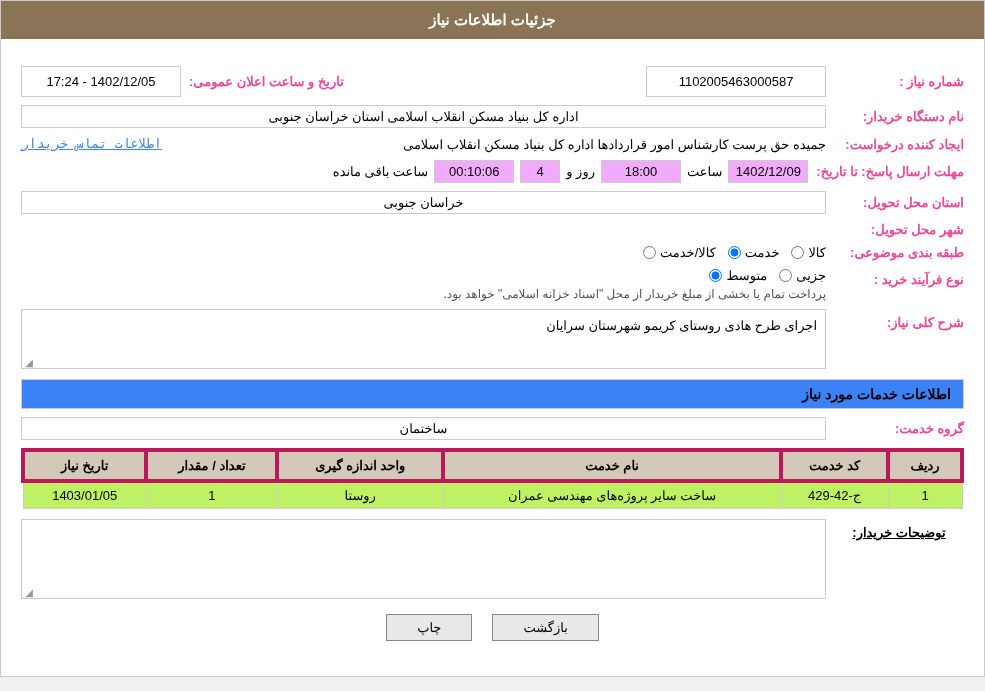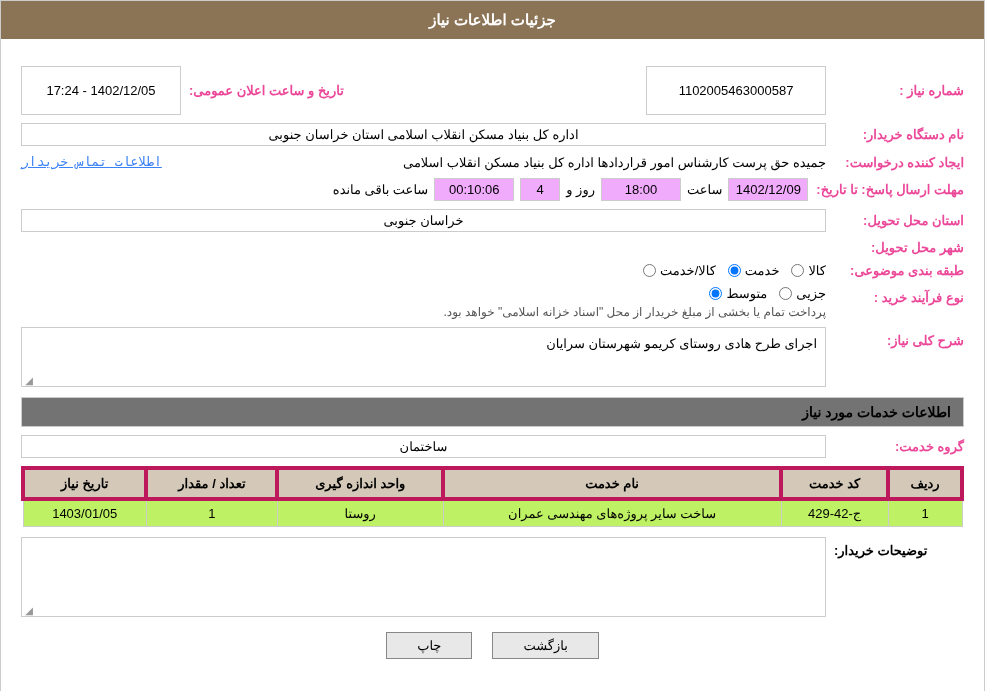--- a/index.html
+++ b/index.html
@@ -35,21 +35,21 @@
     .label {
       color: #ec4899;
       font-weight: bold;
       min-width: 130px;
       text-align: right;
       white-space: nowrap;
     }
     .value-box {
       border: 1px solid #ccc;
       background: #fff;
-      padding: 16px 8px;
+      padding: 7px 8px;
       min-width: 120px;
       text-align: center;
       display: inline-block;
     }
     .value-box-wide {
       border: 1px solid #ccc;
       background: #fff;
       padding: 3px 8px;
       flex: 1;
       text-align: center;
@@ -78,21 +78,21 @@
       display: flex;
       align-items: center;
       gap: 12px;
     }
     .radio-item {
       display: flex;
       align-items: center;
       gap: 4px;
     }
     .section-title {
-      background: #737373;
+      background: #3b82f6;
       border: 1px solid #ccc;
       padding: 6px 12px;
       font-weight: bold;
       font-size: 14px;
       margin: 10px 0 8px 0;
       text-align: right;
     }
     .description-box {
       border: 1px solid #ccc;
       min-height: 60px;
@@ -136,22 +136,23 @@
     }
     .buyer-notes-row {
       display: flex;
       align-items: flex-start;
       margin-top: 10px;
       gap: 8px;
     }
     .buyer-notes-label {
       font-weight: bold;
       min-width: 130px;
-      text-align: left;
+      text-align: center;
       padding-top: 6px;
+      text-decoration: underline;
     }
     .footer-buttons {
       display: flex;
       justify-content: center;
       gap: 20px;
       padding: 15px 0 20px 0;
     }
     .btn {
       padding: 5px 30px;
       border: 1px solid #888;

